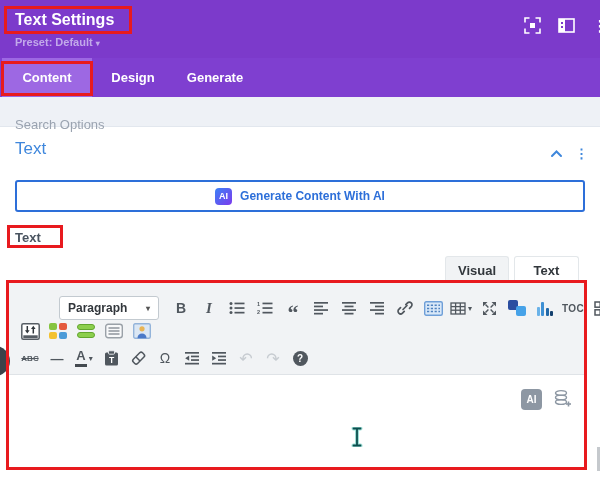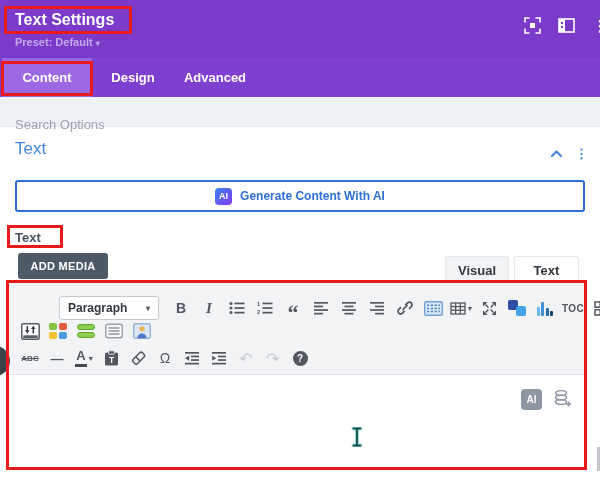--- a/index.html
+++ b/index.html
@@ -131,21 +131,21 @@
           <rect x="3" y="8" width="2" height="2" fill="#7c3acb"></rect>
         </svg>
       </span>
       <span class="hicon kebab">⋮</span>
     </div>
   </div>
 
   <div class="tabbar">
     <div class="tab tab-design">Design</div>
     <div class="tab tab-content">Content</div>
-    <div class="tab tab-advanced">Advanced</div>
+    <div class="tab tab-advanced">Generate</div>
   </div>
 
   <div class="searchrow">
     <span class="search-ph">Search Options</span>
   </div>
 
   <div class="sec-title">Text</div>
   <div class="sec-icons">
     <span>
       <svg width="13" height="9" viewBox="0 0 13 9" fill="none" stroke="#3f87dc" stroke-width="2" stroke-linecap="round">
@@ -154,21 +154,20 @@
     </span>
     <span class="sec-kebab">⋮</span>
   </div>
 
   <div class="ai-btn">
     <span class="ai-chip">AI</span>
     <span class="ai-label">Generate Content With AI</span>
   </div>
 
   <div class="body-label">Text</div>
-  <div class="add-media">ADD MEDIA</div>
   <div class="ed-tab ed-tab-visual">Visual</div>
   <div class="ed-tab ed-tab-text">Text</div>
 
   <div class="toolbar">
 
     <div class="tb-row row1">
       <div class="para-select">
         <span>Paragraph</span>
         <span class="para-caret">▾</span>
       </div>

